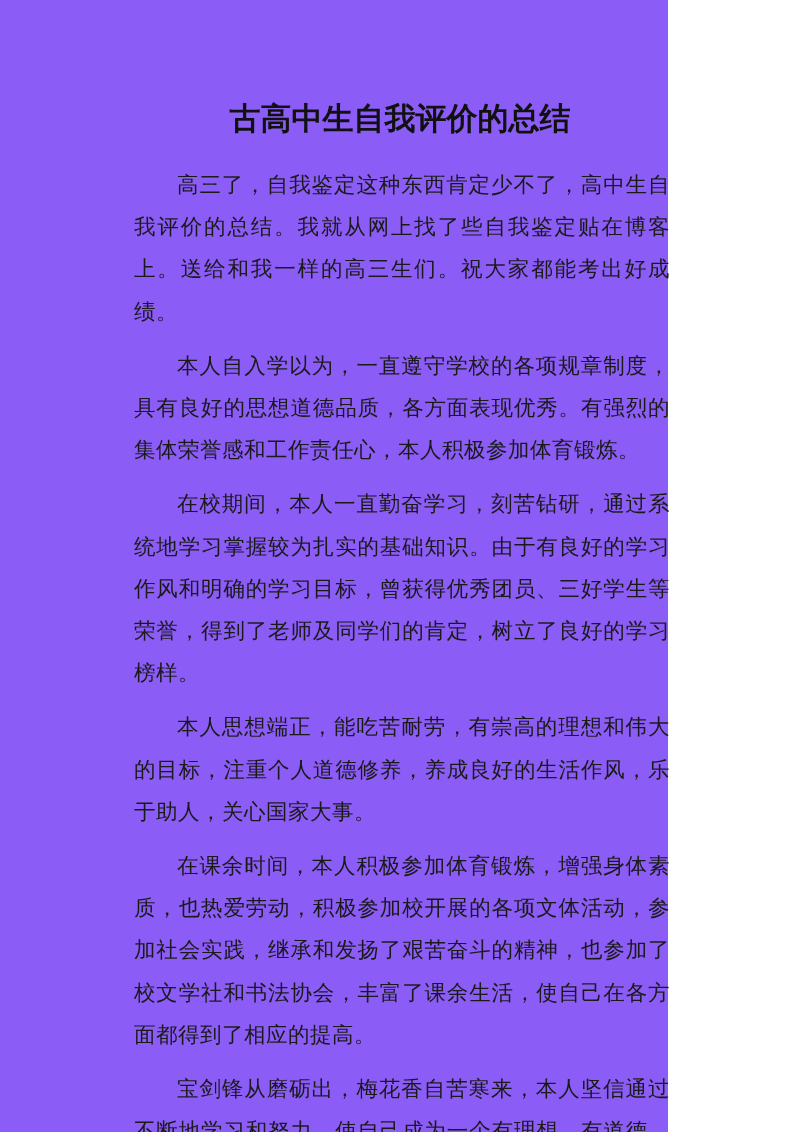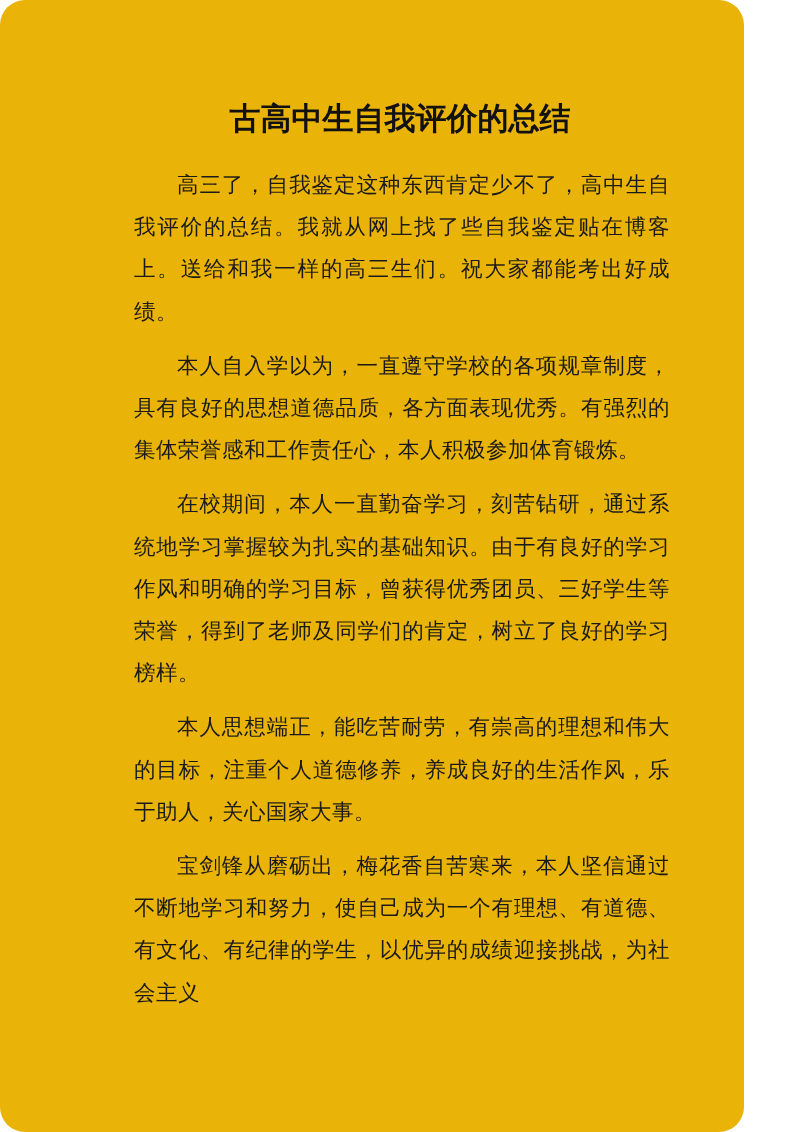--- a/index.html
+++ b/index.html
@@ -1,30 +1,31 @@
 <!DOCTYPE html>
 <html><head>
 <meta charset="utf-8">
 <style>
   html, body { margin: 0; padding: 0; background: #ffffff; }
   body { width: 800px; height: 1132px; position: relative; overflow: hidden;
          font-family: "DejaVu Serif", "Liberation Serif", serif; color: #111; }
-  .page { position: absolute; left: 0; top: 0; width: 744px; height: 1132px; background: #eab308; border-radius: 25px; }
+  .page { position: absolute; left: 0; top: 0; width: 668px; height: 1132px; background: #8b5cf6; }
   .title { position: absolute; left: 0; top: 96px; width: 800px; text-align: center;
            font-family: "DejaVu Sans", "Liberation Sans", sans-serif; font-weight: bold;
            font-size: 31px; letter-spacing: 0px; line-height: 44px; color: #111; }
   .body { position: absolute; left: 122px; top: 152px; width: 560px; }
   .para { margin: 12px; font-size: 21.5px; line-height: 42.2px; text-align: justify;
           text-indent: 2em; letter-spacing: 0.5px; color: #1a1a1a; word-break: break-all; }
 </style>
 </head>
 <body>
 
 <div class="page">
   <div class="title">古高中生自我评价的总结</div>
   <div class="body">
     <p class="para">高三了，自我鉴定这种东西肯定少不了，高中生自我评价的总结。我就从网上找了些自我鉴定贴在博客上。送给和我一样的高三生们。祝大家都能考出好成绩。</p>
     <p class="para">本人自入学以为，一直遵守学校的各项规章制度，具有良好的思想道德品质，各方面表现优秀。有强烈的集体荣誉感和工作责任心，本人积极参加体育锻炼。</p>
     <p class="para">在校期间，本人一直勤奋学习，刻苦钻研，通过系统地学习掌握较为扎实的基础知识。由于有良好的学习作风和明确的学习目标，曾获得优秀团员、三好学生等荣誉，得到了老师及同学们的肯定，树立了良好的学习榜样。</p>
     <p class="para">本人思想端正，能吃苦耐劳，有崇高的理想和伟大的目标，注重个人道德修养，养成良好的生活作风，乐于助人，关心国家大事。</p>
+    <p class="para">在课余时间，本人积极参加体育锻炼，增强身体素质，也热爱劳动，积极参加校开展的各项文体活动，参加社会实践，继承和发扬了艰苦奋斗的精神，也参加了校文学社和书法协会，丰富了课余生活，使自己在各方面都得到了相应的提高。</p>
     <p class="para">宝剑锋从磨砺出，梅花香自苦寒来，本人坚信通过不断地学习和努力，使自己成为一个有理想、有道德、有文化、有纪律的学生，以优异的成绩迎接挑战，为社会主义</p>
   </div>
 </div>
 
 </body></html>

